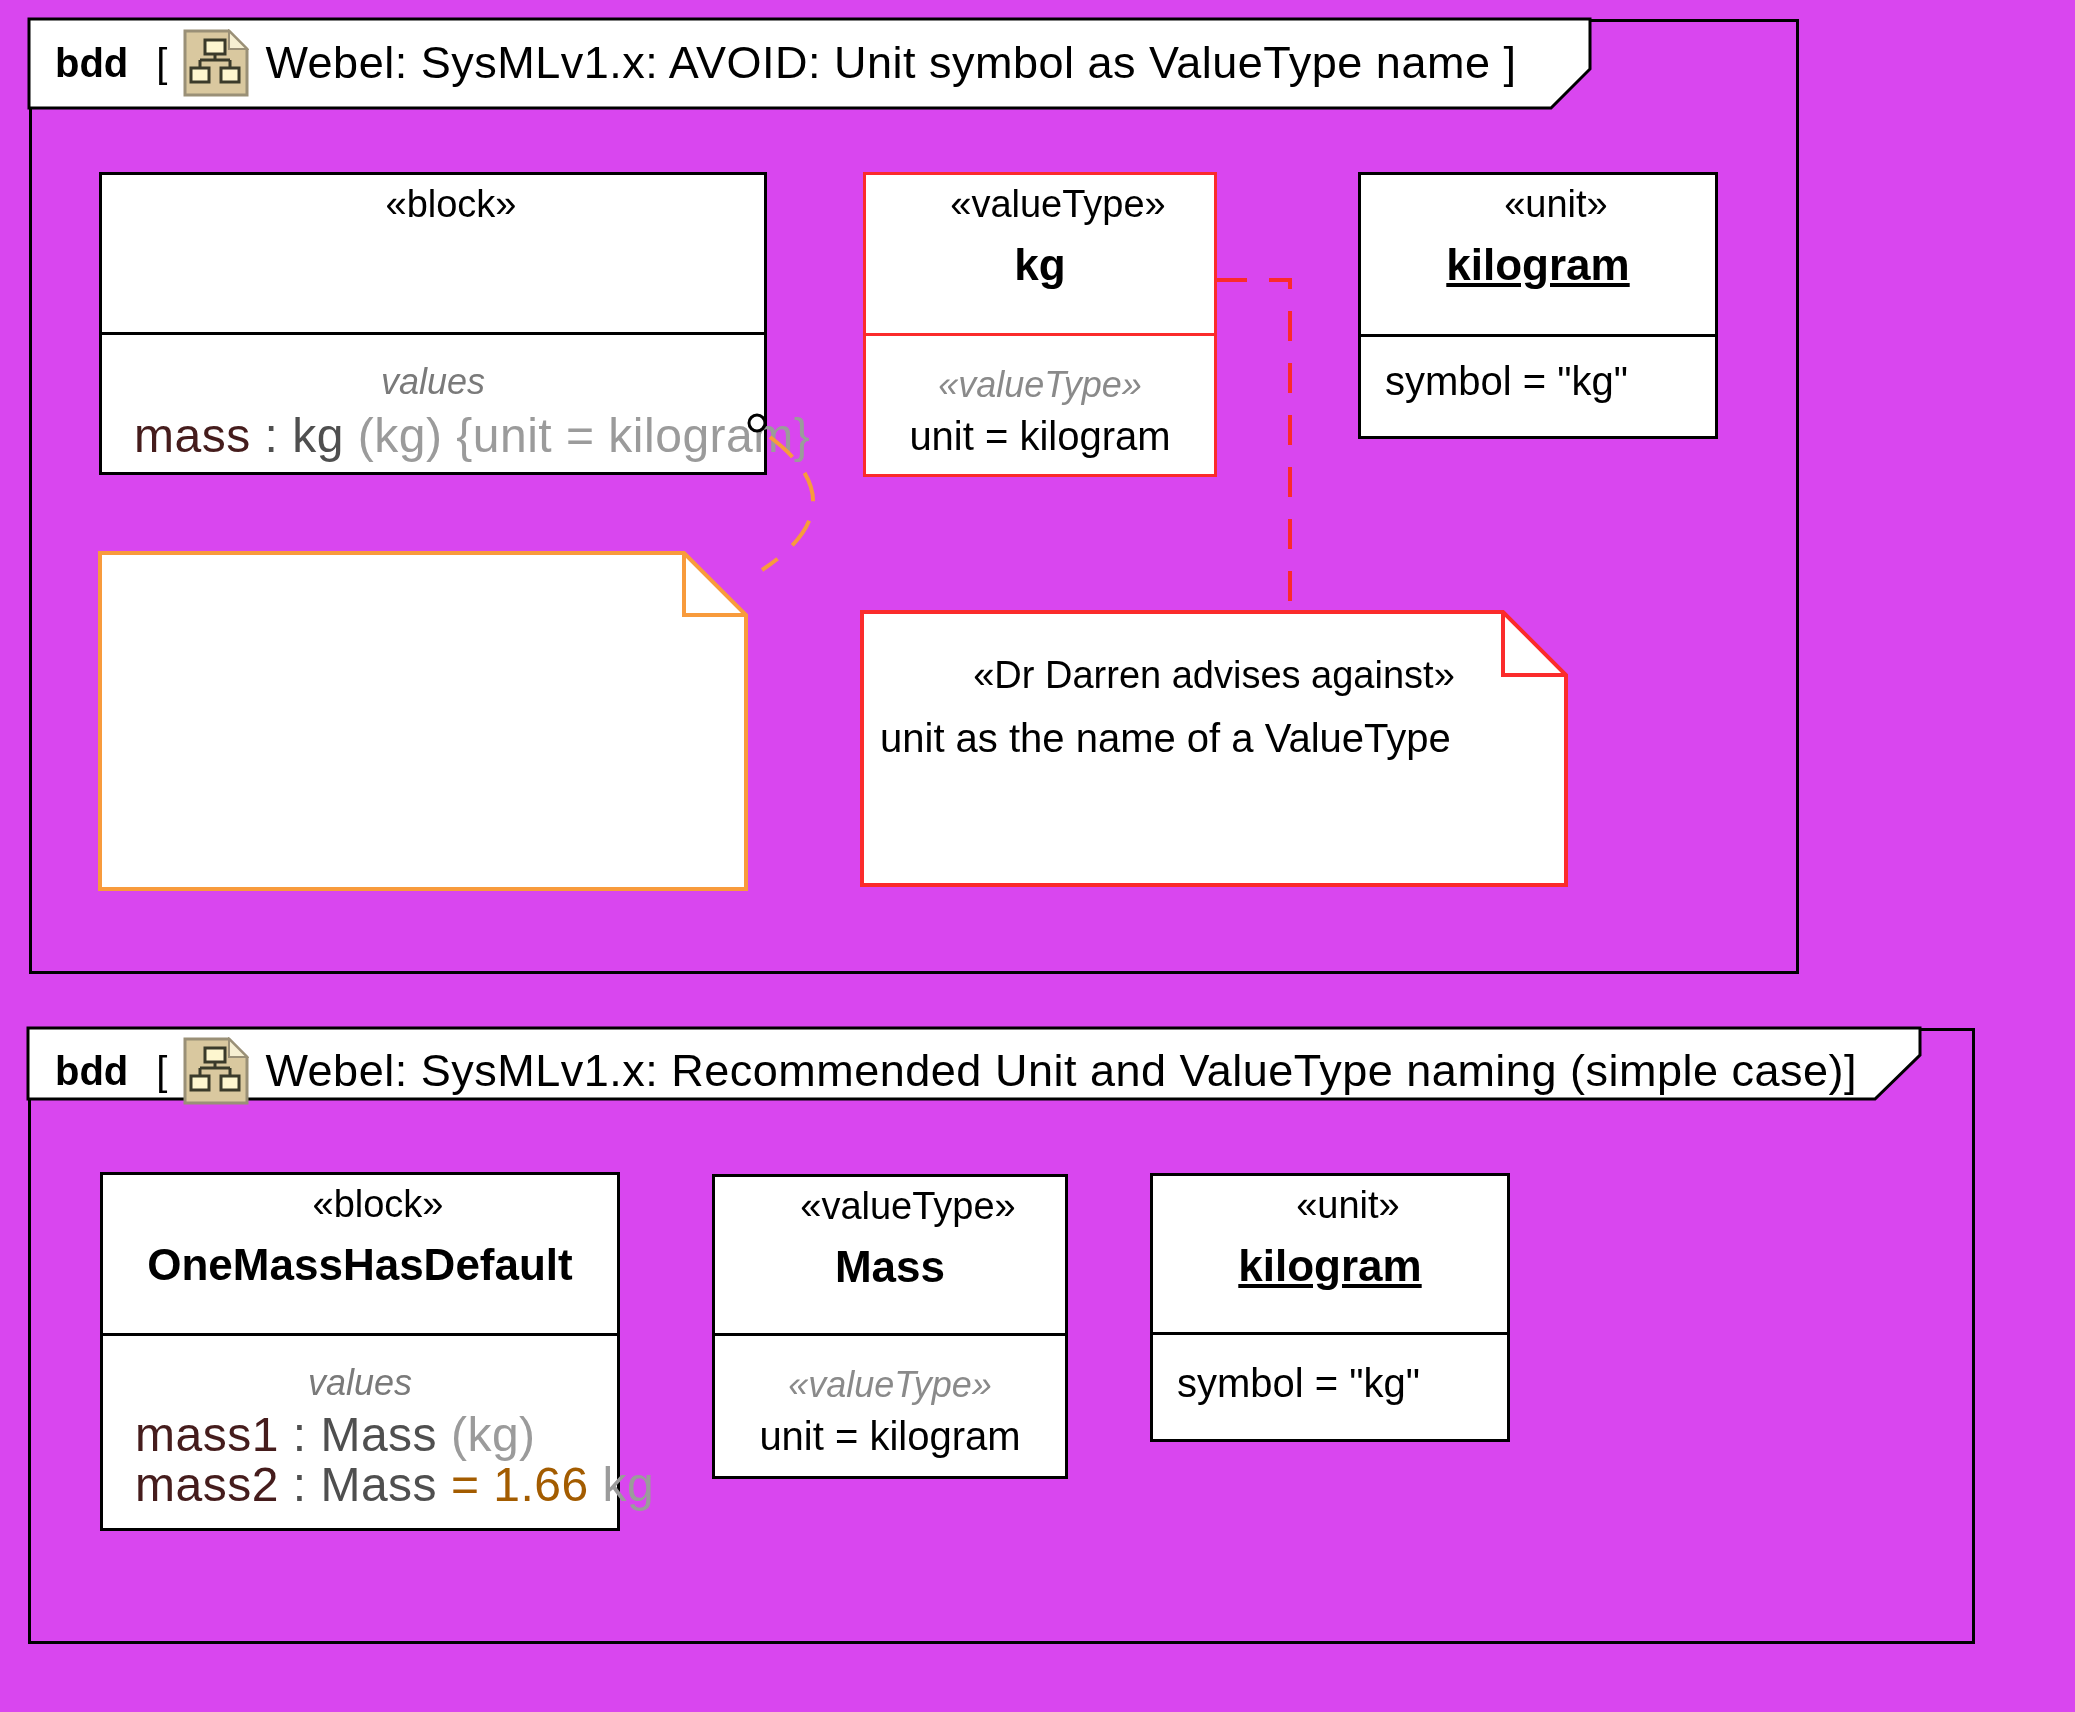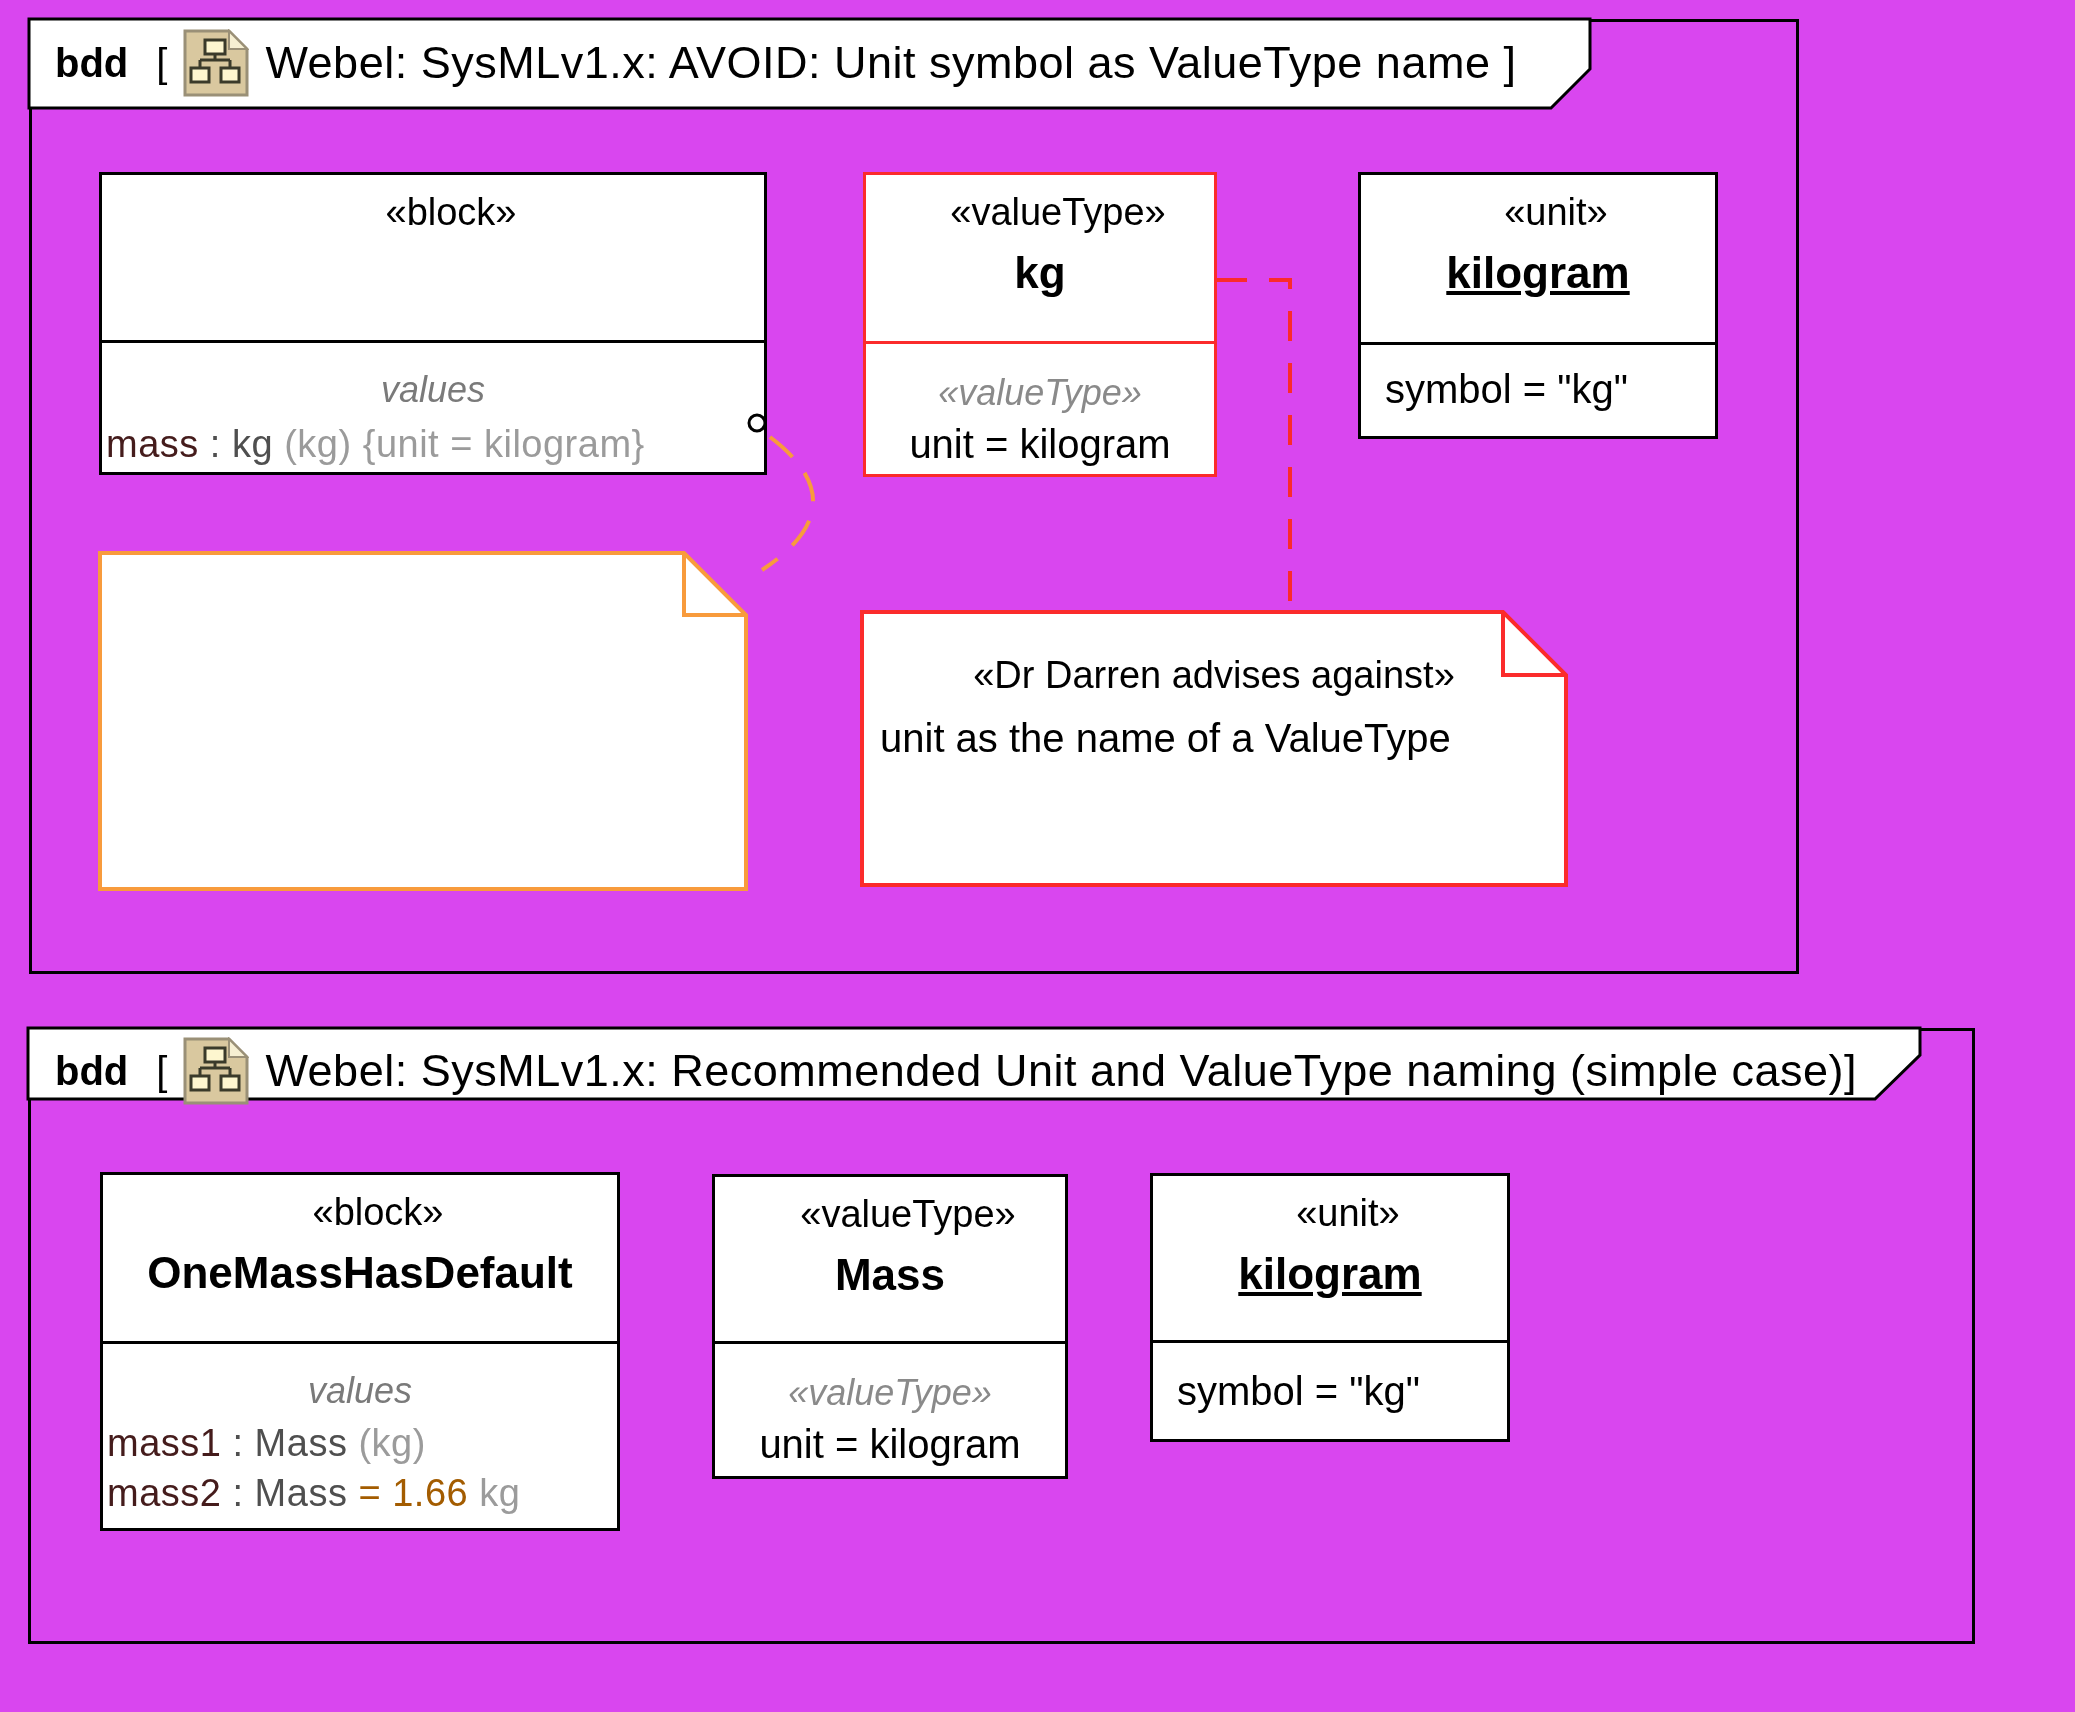--- a/index.html
+++ b/index.html
@@ -12,26 +12,26 @@
   .header { position:absolute; z-index:4; display:flex; align-items:center; height:74px; }
   .kind   { font-weight:bold; font-size:40px; }
   .bracket{ font-size:40px; margin-left:28px; margin-right:16px; }
   .dicon  { width:66px; height:68px; flex:0 0 auto; }
   .title  { font-size:45px; margin-left:16px; letter-spacing:0.5px; white-space:nowrap; }
 
   .cbox { position:absolute; z-index:2; background:#fff; border:3px solid #000; box-sizing:border-box; }
   .cbox .head { box-sizing:border-box; border-bottom:3px solid #000; text-align:center; overflow:visible; }
   .cbox.red-box { border-color:#fb2b2b; }
   .cbox.red-box .head { border-bottom-color:#fb2b2b; }
-  .stereo { font-size:38px; margin-top:16px;padding-left:36px; }
+  .stereo { font-size:38px; margin-top:8px;padding-left:36px; }
   .cname  { font-size:44px; font-weight:bold; margin-top:14px; }
   .cname.u{ text-decoration:underline; }
   .cbody  { position:relative; }
   .vlabel { text-align:center; font-style:italic; color:#7a7a7a; font-size:36px; margin-top:26px; }
-  .prop   { font-size:38px; white-space:nowrap; padding-left:4px; line-height:50px; letter-spacing:0.5px; }
+  .prop   { font-size:48px; white-space:nowrap; padding-left:4px; line-height:50px; letter-spacing:0.5px;margin-left:28px; }
   .inner-stereo { text-align:center; font-style:italic; color:#8a8a8a; font-size:36px; margin-top:28px; }
   .attr-line { font-size:40px; margin-top:8px; text-align:center; white-space:nowrap; }
   .attr-line.left { text-align:left; padding-left:24px; }
 
   .prop-name    { color:#451c1c; }
   .prop-sep     { color:#4f4f4f; }
   .prop-type    { color:#4f4f4f; }
   .prop-paren   { color:#9b9b9b; }
   .prop-default { color:#a35c00; }
   .prop-unit    { color:#9b9b9b; }

